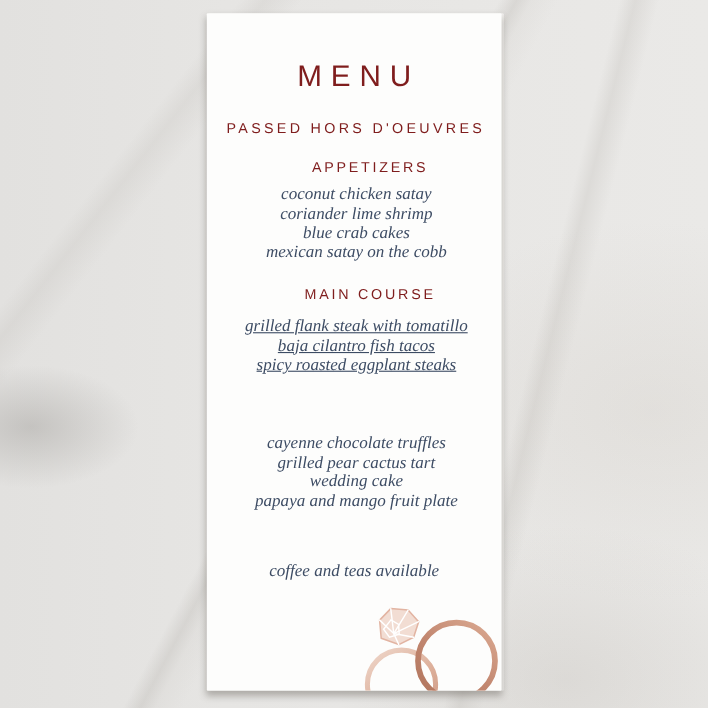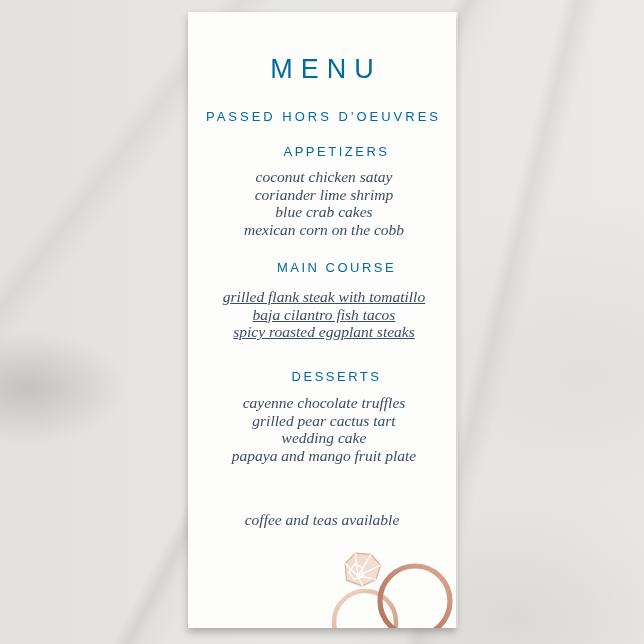--- a/index.html
+++ b/index.html
@@ -26,21 +26,21 @@
     left: 188px; top: 12px;
     width: 268px; height: 616px;
     background: #fdfdfc;
     border-radius: 1px;
     box-shadow: 0 4px 7px rgba(105,100,94,0.45), 2px 0 0 rgba(245,244,242,0.9);
     overflow: hidden;
   }
   .line {
     position: absolute; left: 0; right: 0;
     text-align: center;
-    color: #0369a1;
+    color: #7f1d1d;
   }
   .menu-title {
     top: 43px;
     font-size: 27px; line-height: 28px;
     letter-spacing: 8px; padding-left: 8px;
     font-weight: 500;
   }
   .menu-subtitle {
     top: 97px;
     font-size: 13px; line-height: 16px;
@@ -89,31 +89,30 @@
   <div class="card">
 
     <div class="line menu-title">MENU</div>
     <div class="line menu-subtitle">PASSED HORS D'OEUVRES</div>
 
     <div class="line section-heading heading-appetizers">APPETIZERS</div>
     <ul class="items items-appetizers">
       <li>coconut chicken satay</li>
       <li>coriander lime shrimp</li>
       <li>blue crab cakes</li>
-      <li>mexican corn on the cobb</li>
+      <li>mexican satay on the cobb</li>
     </ul>
 
     <div class="line section-heading heading-main-course">MAIN COURSE</div>
     <ul class="items items-main-course">
       <li>grilled flank steak with tomatillo</li>
       <li>baja cilantro fish tacos</li>
       <li>spicy roasted eggplant steaks</li>
     </ul>
 
-    <div class="line section-heading heading-desserts">DESSERTS</div>
     <ul class="items items-desserts">
       <li>cayenne chocolate truffles</li>
       <li>grilled pear cactus tart</li>
       <li>wedding cake</li>
       <li>papaya and mango fruit plate</li>
     </ul>
 
     <div class="line menu-footnote">coffee and teas available</div>
 
     <svg class="rings-svg" viewBox="0 0 136 93" aria-hidden="true">

